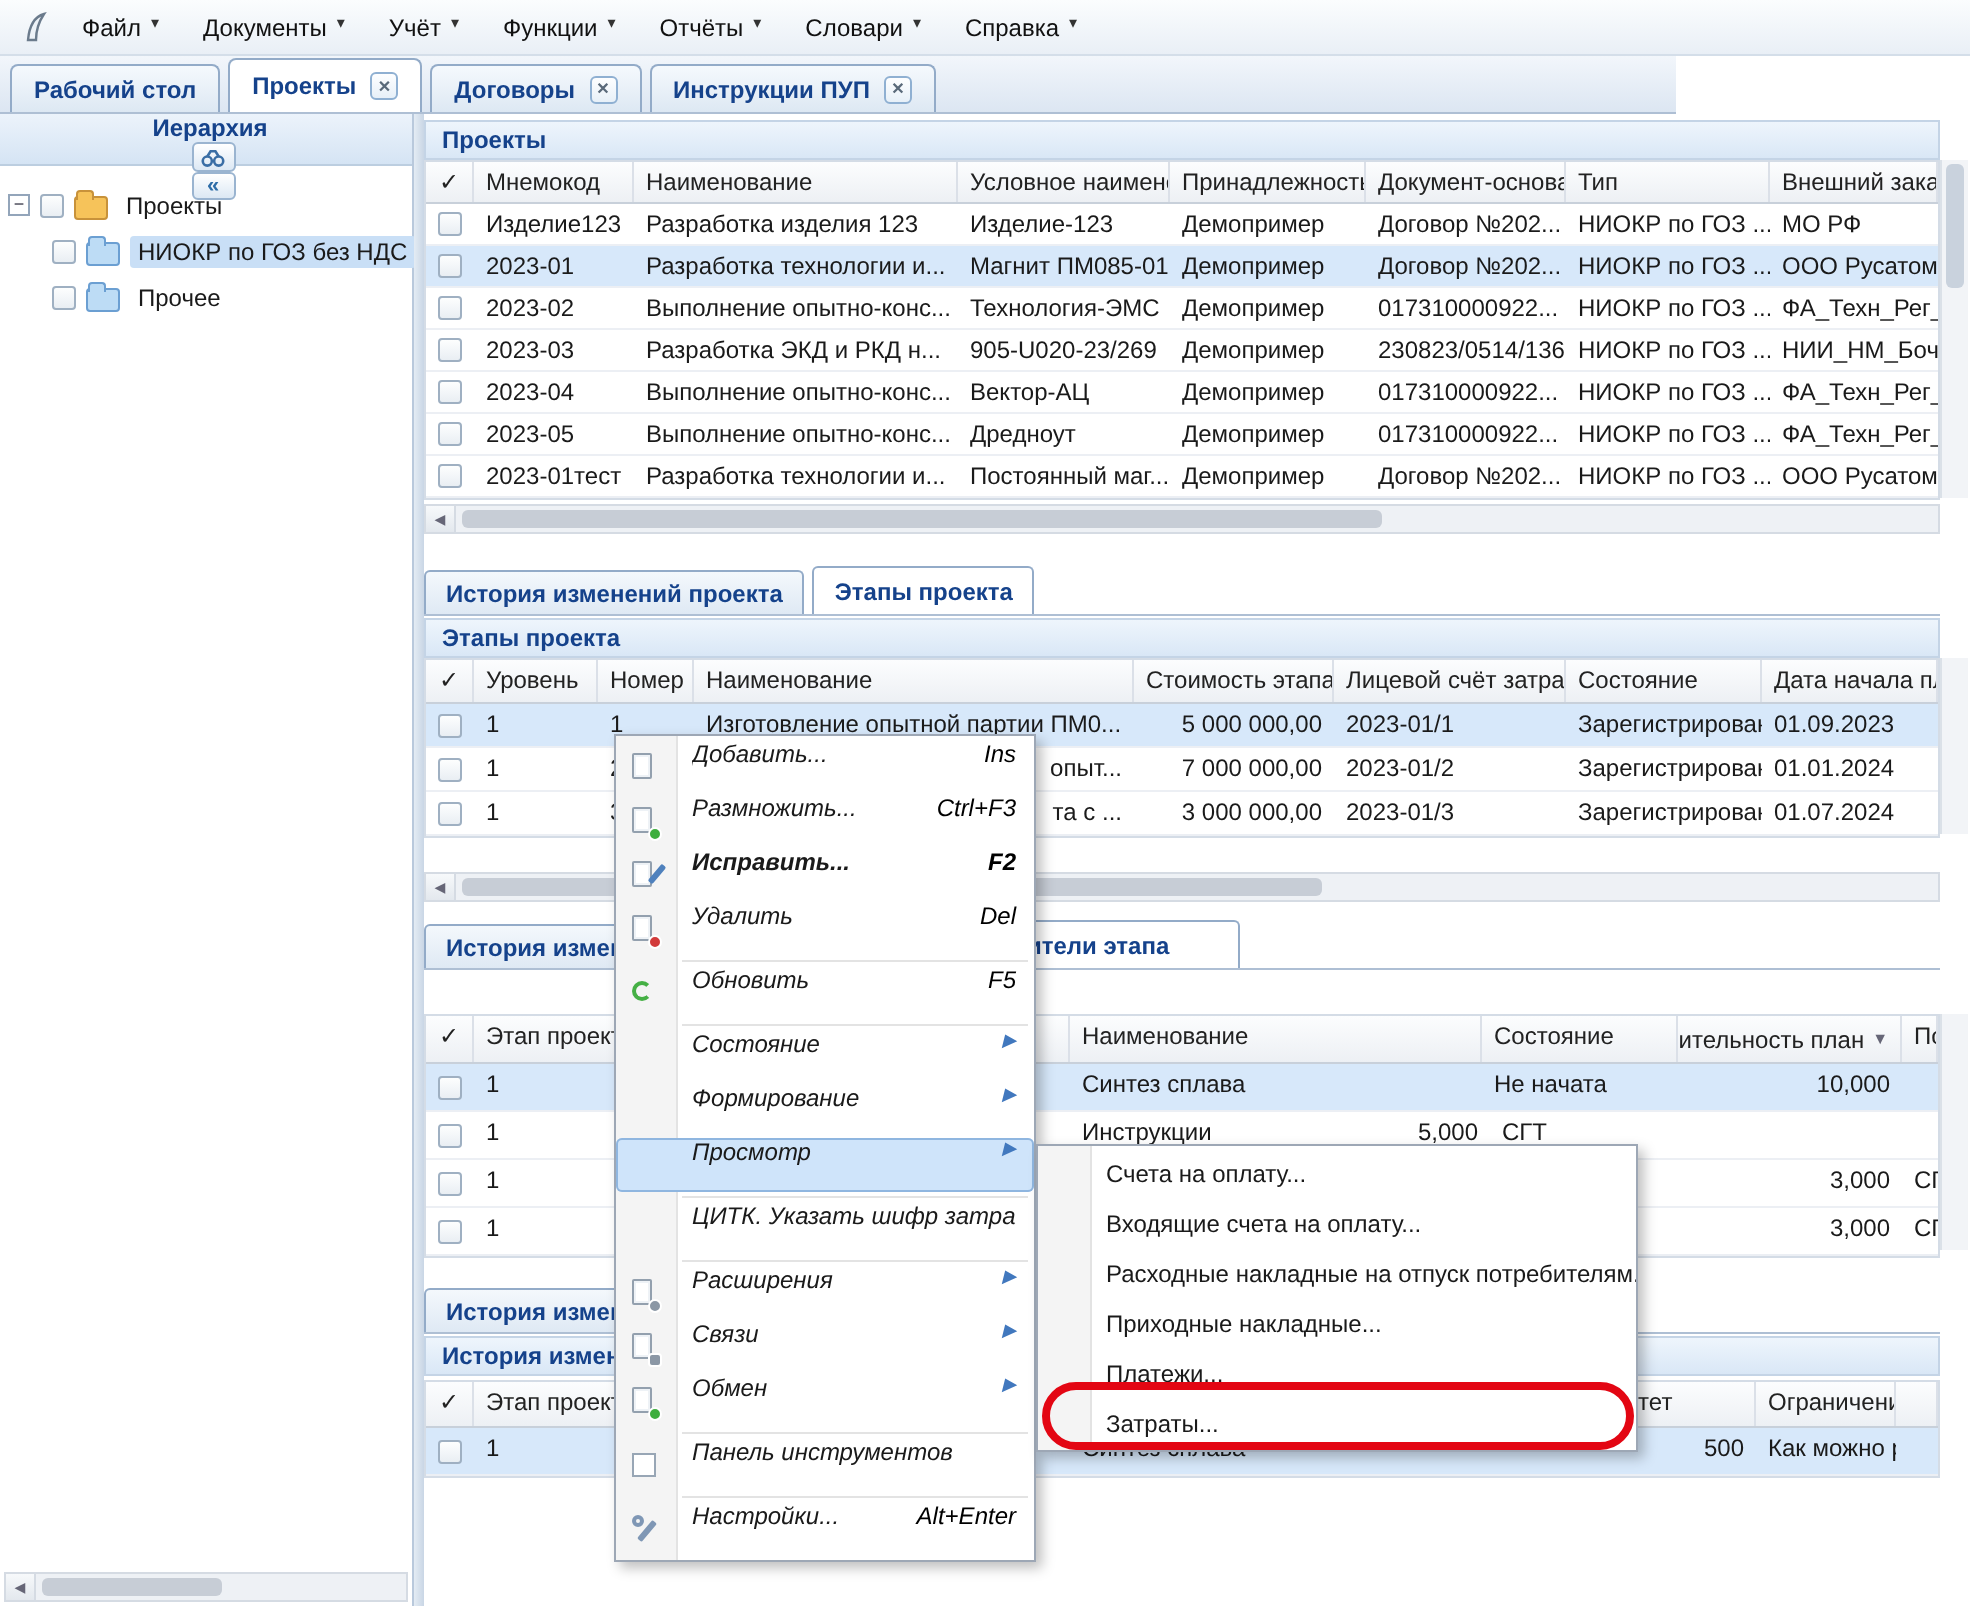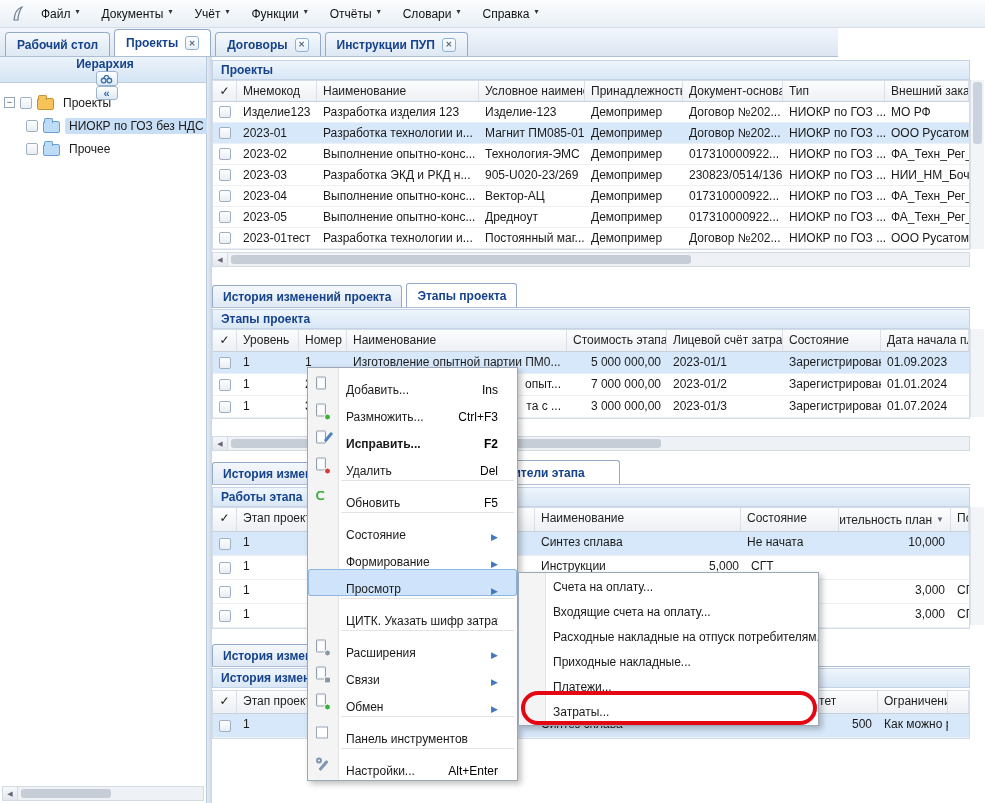--- a/index.html
+++ b/index.html
@@ -103,22 +103,22 @@
     display:flex; align-items:center; justify-content:center; }
   .hthumb { height:9px; background:#c7cdd6; border-radius:3px; margin-left:3px; }
   .vscroll { position:absolute; width:14px; background:#f2f4f7; border-left:1px solid #dbe1e8; }
   .vthumb { position:absolute; left:2px; top:2px; width:9px; background:#c9d2dd; border-radius:3px; }
 
   
   .cmenu { position:absolute; left:307px; top:367px; width:211px; background:#fff;
     border:1px solid #9da7b5; box-shadow:3px 3px 6px rgba(0,0,0,.25); z-index:50; padding:2px 0; }
   .cmenu::before { content:""; position:absolute; left:0; top:0; bottom:0; width:30px;
     background:#f4f4f4; border-right:1px solid #e3e3e3; }
-  .mi { position:relative; height:27px; display:flex; align-items:flex-end;
-    padding-left:38px; padding-right:19px; }
+  .mi { position:relative; height:27px; display:flex; align-items:flex-start;
+    padding-left:38px; padding-right:9px;font-style:italic; }
   .mi .mlabel { flex:1; white-space:nowrap; overflow:hidden; }
   .mi .msc { color:#000000; margin-left:8px; }
   .mi .marrow { color:#4178be; font-size:9px; margin-left:8px; }
   .mi.bold .mlabel, .mi.bold .msc { font-weight:bold; }
   .mi.hl { background:#cfe4fa; box-shadow:inset 0 0 0 1px #8fb6e0; border-radius:3px; }
   .msep { height:1px; background:#e3e3e3; margin:2px 3px 2px 33px; }
 
   .ico { position:absolute; left:7px; top:50%; transform:translateY(-50%); width:15px; height:15px; }
   .ico .pg { position:absolute; left:1px; top:0; width:10px; height:13px; background:#fff;
     border:1px solid #93a0ae; border-radius:1px; box-shadow:inset 0 0 0 1px #eef2f6; }
@@ -419,23 +419,20 @@
   </div>
 
   <div class="stabbar" style="left:212px; top:461px; width:758px;">
     <div class="stab" style="width:242px;">
         <span>История изменений этапа</span>
       </div>
     <div class="stab active" style="width:162px;">
         <span>Исполнители этапа</span>
       </div>
   </div>
-  <div class="panel-header" style="left:212px; top:487px; width:758px;">
-    <span>Работы этапа</span>
-  </div>
   <div class="tbl t-works" style="left:212px; top:507px; width:758px;">
     <div class="thead">
       <span class="c c0 checkcol">✓</span>
       <span class="c c1">Этап проекта</span>
       <span class="c c2"></span>
       <span class="c c3">Наименование</span>
       <span class="c c4">Состояние</span>
       <span class="c c5 sorted">
           <span>Длительность план</span>
           <span class="sort-ic">▼</span>

